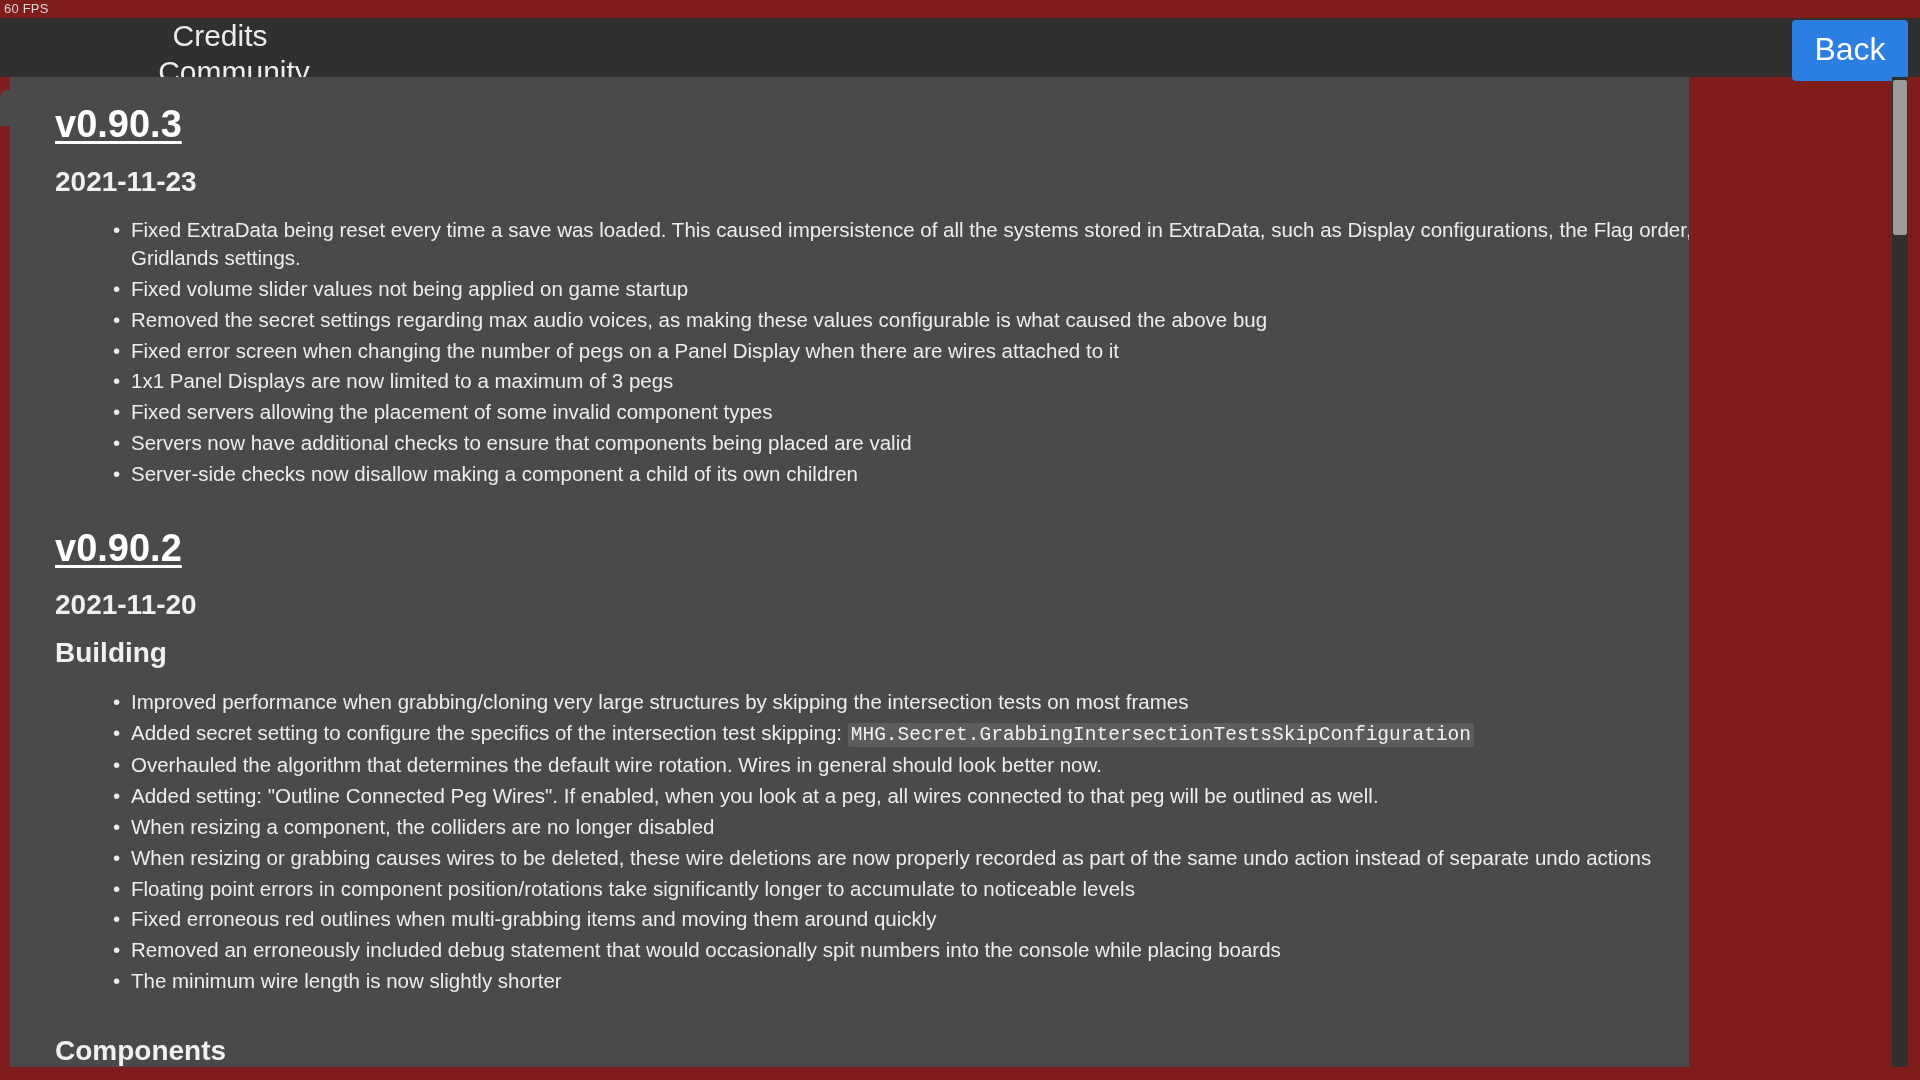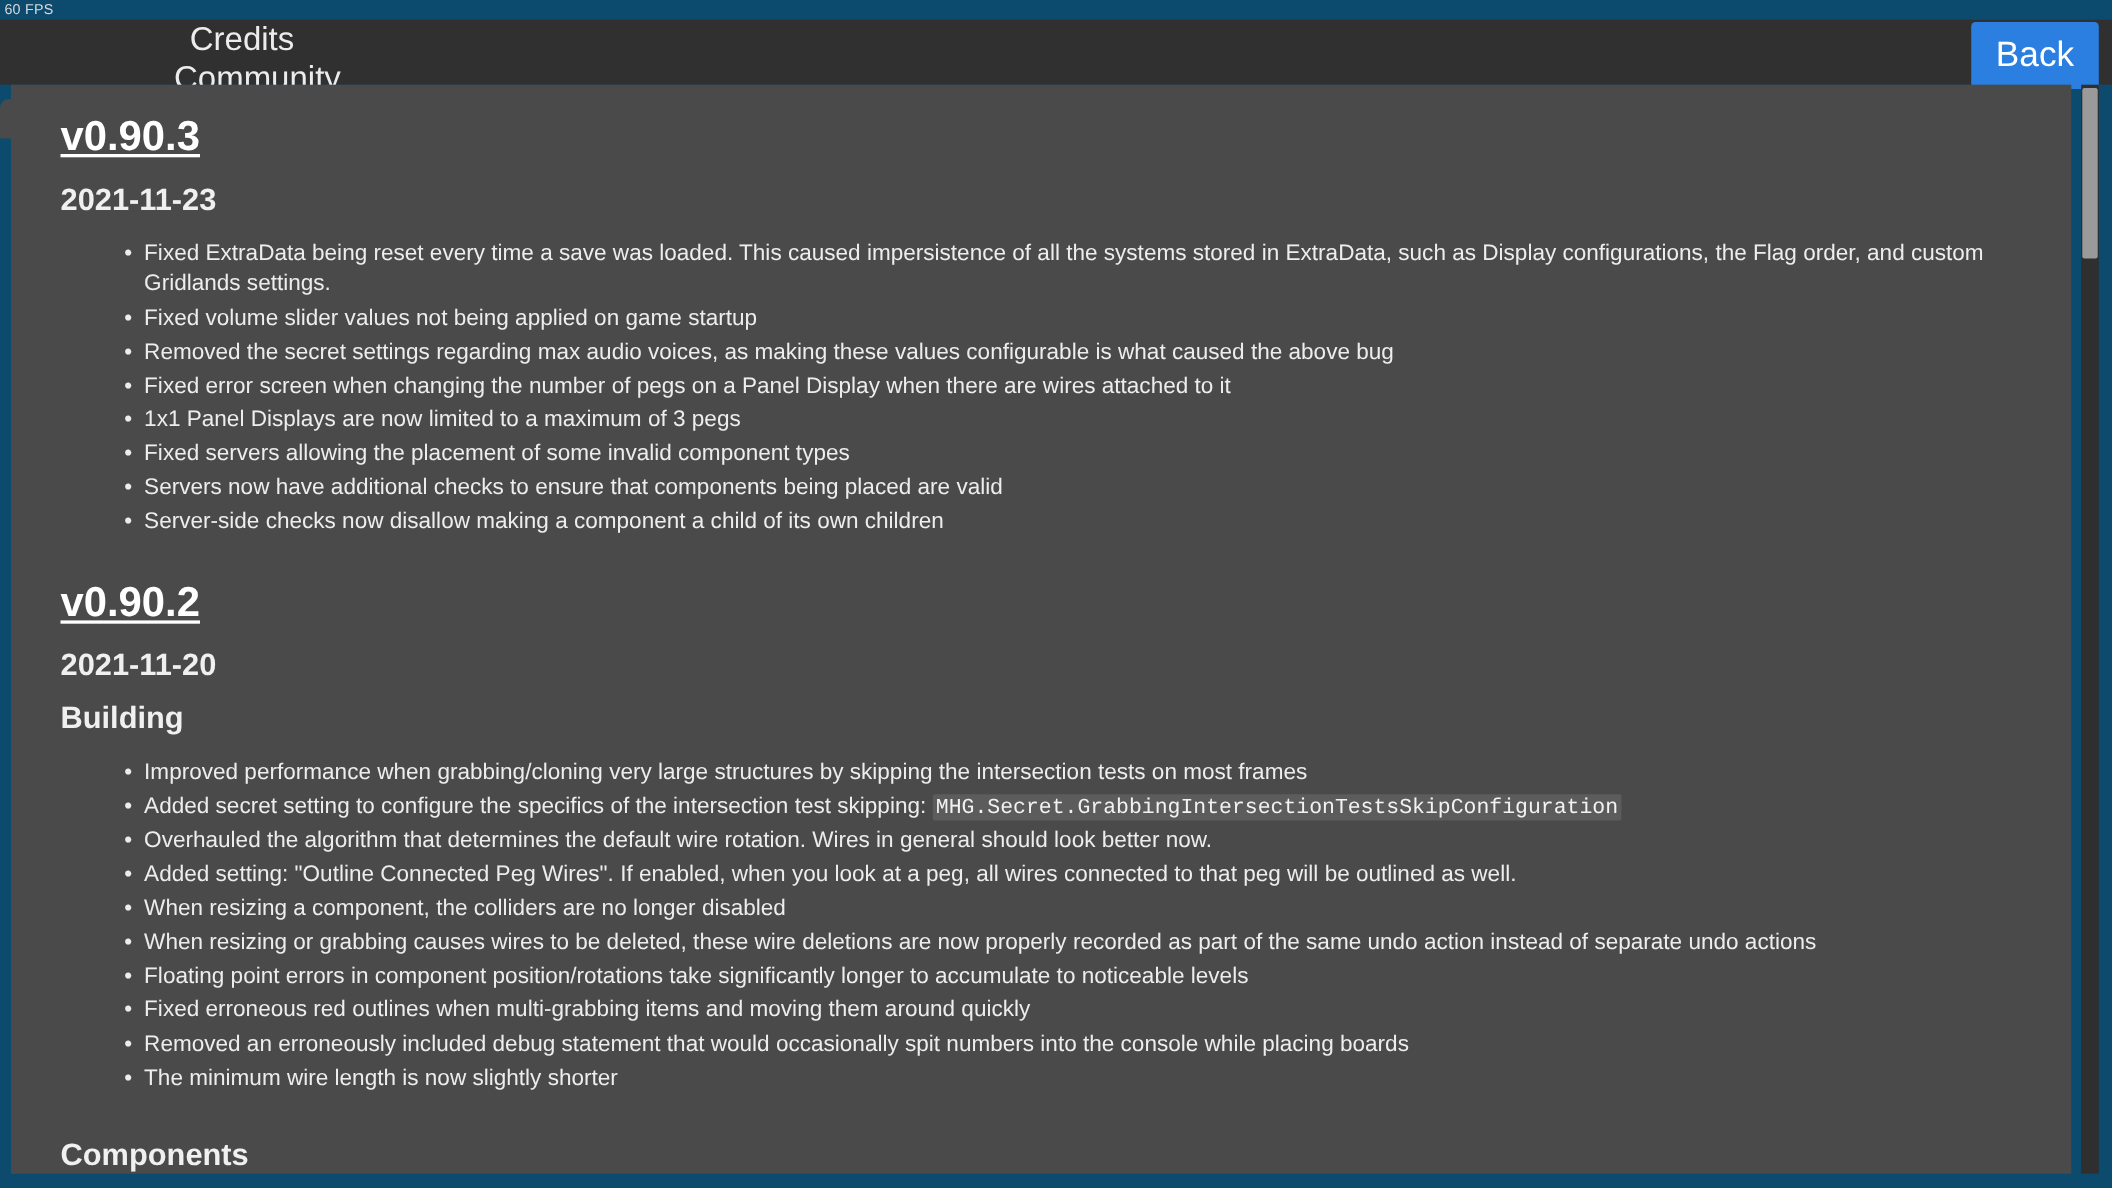--- a/index.html
+++ b/index.html
@@ -9,21 +9,21 @@
     height: 1080px;
     overflow: hidden;
     background: #3b3b3b;
     font-family: "Liberation Sans", sans-serif;
   }
 
   #app {
     position: relative;
     width: 1920px;
     height: 1080px;
-    background: #0c4a6e;
+    background: #7f1d1d;
   }
 
   
   .fps {
     position: absolute;
     top: 1px;
     left: 4px;
     font-size: 13px;
     color: #d8d8d8;
     font-family: "Liberation Sans", sans-serif;
@@ -86,21 +86,21 @@
     line-height: 1;
     padding-bottom: 4px;
     box-sizing: border-box;
   }
 
   
   .content-panel {
     position: absolute;
     top: 77px;
     left: 10px;
-    width: 1873px;
+    width: 1679px;
     height: 990px;
     background: #4a4a4a;
     overflow: hidden;
     box-sizing: border-box;
   }
 
   .content-inner {
     position: absolute;
     top: 0;
     left: 0;

